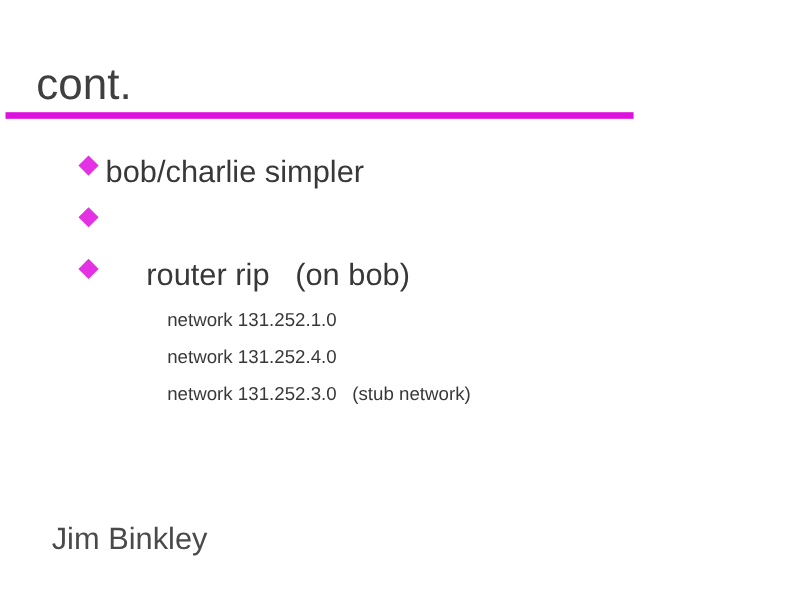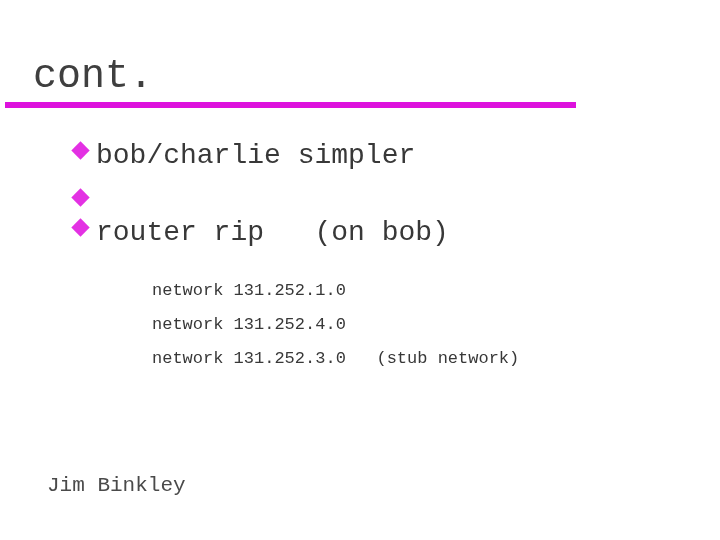--- a/index.html
+++ b/index.html
@@ -3,21 +3,21 @@
 <meta charset="utf-8">
 <style>
   * { margin: 0; padding: 0; box-sizing: border-box; }
   html, body { background: #ffffff; }
   .slide {
     position: relative;
     width: 576px;
     height: 540px;
     background: #ffffff;
     overflow: hidden;
-    font-family: Liberation Mono, monospace;
+    font-family: Liberation Sans, sans-serif;
   }
   .slide-title {
     position: absolute;
     left: 33px;
     top: 56px;
     font-size: 40px;
     line-height: 42px;
     color: #3f3f3f;
   }
   .title-rule {
@@ -43,38 +43,38 @@
     margin: 7px 9px 0 4px;
   }
   .bullet-text {
     font-size: 28px;
     line-height: 38px;
     color: #383838;
     white-space: pre-wrap;
   }
   .row-1 { top: 137px; }
   .row-2 { top: 184px; }
-  .row-3 { top: 214px; }
+  .row-3 { top: 231px; gap: 37px; }
   .row-4 { top: 381px; }
   .sub-list {
     position: absolute;
     left: 152px;
     top: 274px;
   }
   .sub-item {
     font-size: 17px;
     line-height: 34px;
     color: #383838;
     white-space: pre-wrap;
   }
   .footer-author {
     position: absolute;
     left: 47px;
     top: 474px;
-    font-size: 21px;
+    font-size: 28px;
     color: #4a4a4a;
   }
   .footer-page {
     position: absolute;
     left: 638px;
     top: 483px;
     font-size: 23px;
     color: #4a4a4a;
   }
 </style>

